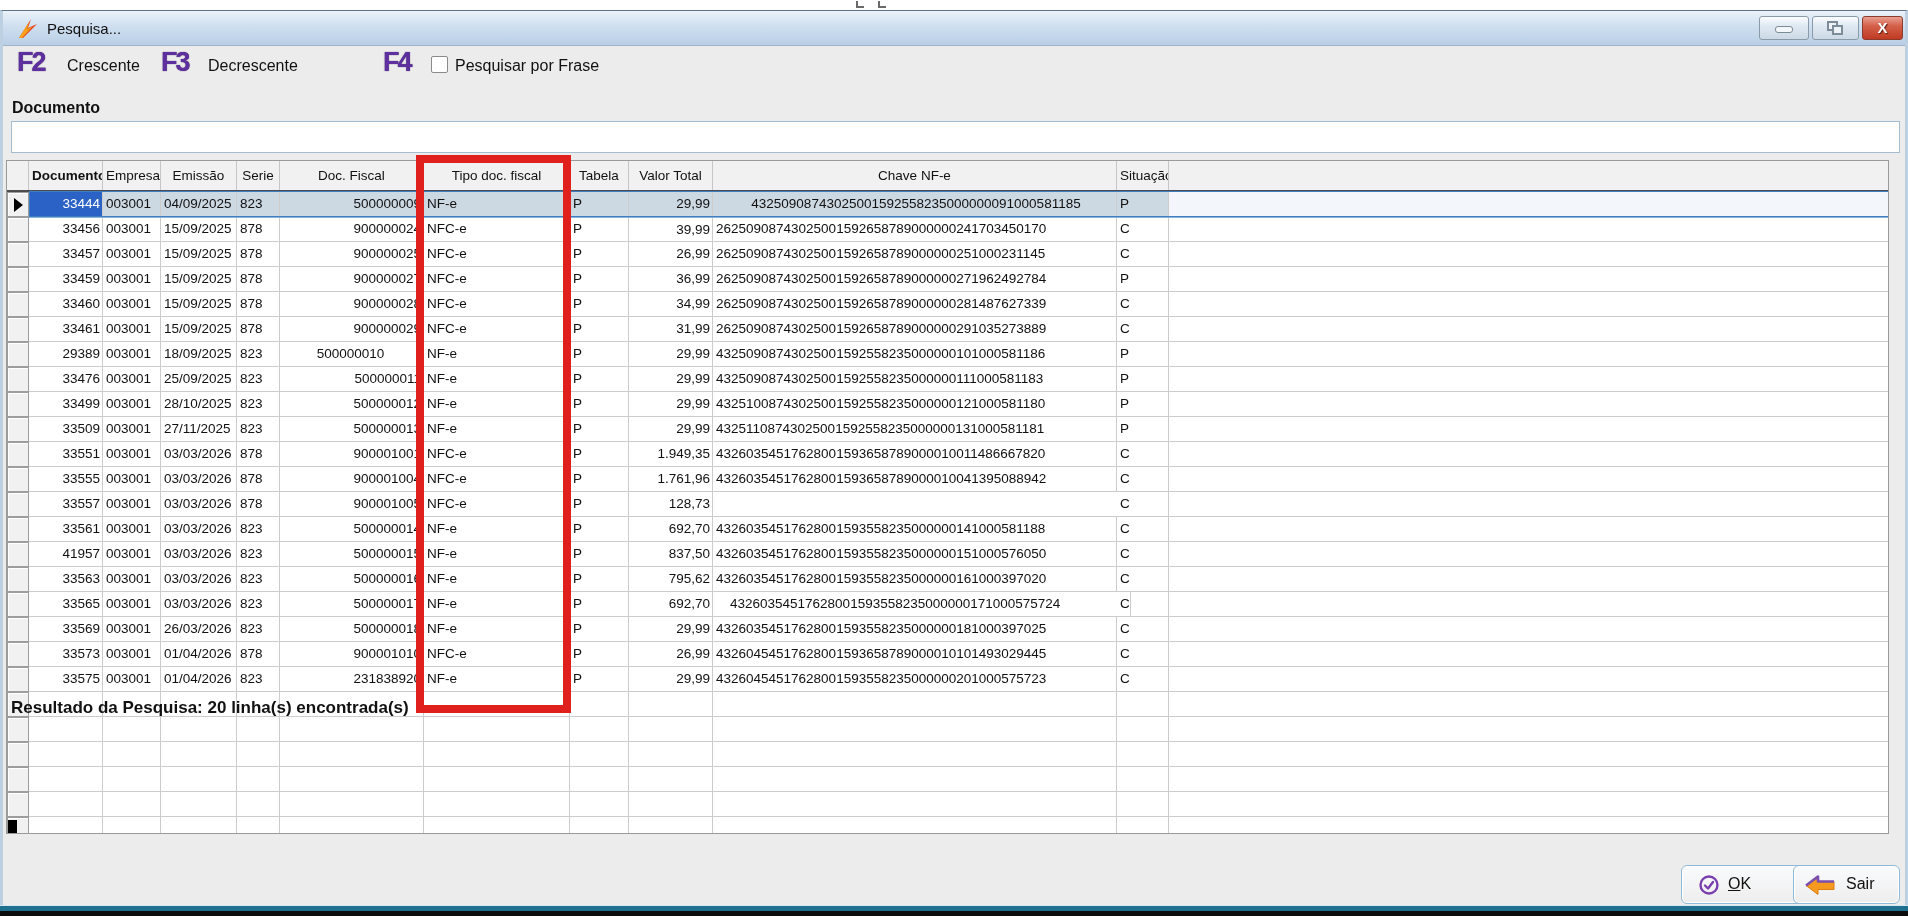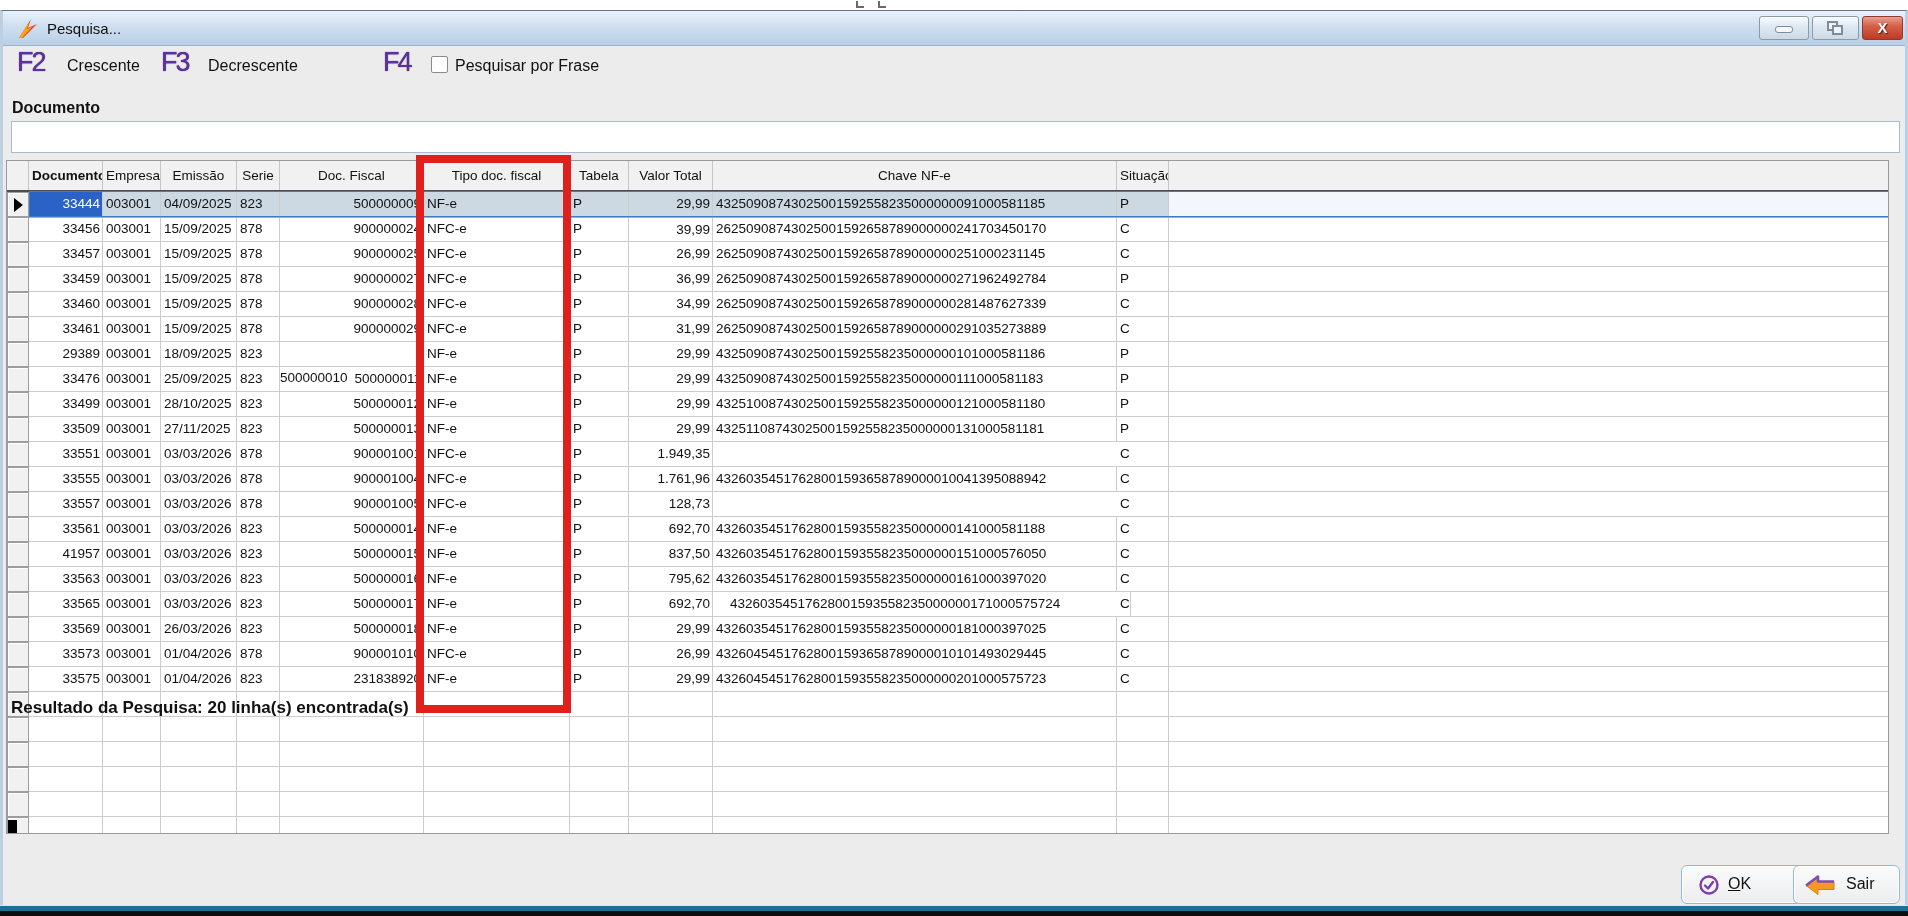--- a/index.html
+++ b/index.html
@@ -31,21 +31,21 @@
                     background:#f4f7fa; border:1px solid #7d8c99; border-radius:3px; }
   #btn-restore .sq1 { position:absolute; left:14px; top:4px; width:11px; height:10px;
                       border:2px solid #7d8c99; background:#eef3f8; }
   #btn-restore .sq2 { position:absolute; left:19px; top:8px; width:11px; height:10px;
                       border:2px solid #7d8c99; background:#eef3f8; }
   #btn-close .glyph { position:absolute; left:0; top:2px; width:100%; text-align:center;
                       color:#fff; font-weight:bold; font-size:15px;
                       text-shadow:1px 1px 1px #5e1b10; }
 
   
-  .fkey { position:absolute; top:36px; color:#5e2f9e; font-weight:normal; font-size:27px;
+  .fkey { position:absolute; top:36px; color:#5e2f9e; font-weight:bold; font-size:27px;
           letter-spacing:-2px; text-shadow:0 0 1px #2d1550; }
   #f2-key { left:14px; }  #f3-key { left:158px; } #f4-key { left:380px; }
   .flabel { position:absolute; top:46px; font-size:16px; color:#111; }
   #f2-label { left:64px; } #f3-label { left:205px; }
   #f4-check { position:absolute; left:428px; top:45px; width:17px; height:17px;
               background:#fff; border:1px solid #8a8a8a; border-radius:2px; }
   #f4-label { left:452px; }
 
   
   #doc-label { position:absolute; left:9px; top:88px; font-size:16px; font-weight:bold; color:#111; }
@@ -152,21 +152,21 @@
             <span class="tri"></span>
           </div>
           <div class="gcell" style="left: 22px; width: 74px; text-align: right; padding: 0px 2px 0px 0px; background: rgb(42, 98, 197); color: rgb(255, 255, 255);">33444</div>
           <div class="gcell" style="left: 96px; width: 58px; text-align: left; padding: 0px 0px 0px 3px; background: rgb(204, 216, 226);">003001</div>
           <div class="gcell" style="left: 154px; width: 76px; text-align: left; padding: 0px 0px 0px 3px; background: rgb(204, 216, 226);">04/09/2025</div>
           <div class="gcell" style="left: 230px; width: 43px; text-align: left; padding: 0px 0px 0px 3px; background: rgb(204, 216, 226);">823</div>
           <div class="gcell" style="left: 273px; width: 144px; text-align: right; padding: 0px 2px 0px 0px; background: rgb(204, 216, 226);">500000009</div>
           <div class="gcell" style="left: 417px; width: 146px; text-align: left; padding: 0px 0px 0px 3px; background: rgb(204, 216, 226);">NF-e</div>
           <div class="gcell" style="left: 563px; width: 59px; text-align: left; padding: 0px 0px 0px 3px; background: rgb(204, 216, 226);">P</div>
           <div class="gcell" style="left: 622px; width: 84px; text-align: right; padding: 0px 2px 0px 0px; background: rgb(204, 216, 226);">29,99</div>
-          <div class="gcell" style="left: 706px; width: 404px; text-align: left; padding: 0px 0px 0px 3px; background: rgb(204, 216, 226);">43250908743025001592558235000000091000581185</div>
+          <div class="gcell" style="left: 706px; width: 404px; text-align: center; padding: 0px 0px 0px 3px; background: rgb(204, 216, 226);">43250908743025001592558235000000091000581185</div>
           <div class="gcell" style="left: 1110px; width: 52px; text-align: left; padding: 0px 0px 0px 3px; background: rgb(204, 216, 226);">P</div>
           <div class="gcell" style="left: 1162px; width: 721px; background: rgb(243, 247, 251); border-right: none;"></div>
         </div>
         <div class="grow" style="top: 25px;">
           <div class="ind"></div>
           <div class="gcell" style="left: 22px; width: 74px; text-align: right; padding: 0px 2px 0px 0px;">33456</div>
           <div class="gcell" style="left: 96px; width: 58px; text-align: left; padding: 0px 0px 0px 3px;">003001</div>
           <div class="gcell" style="left: 154px; width: 76px; text-align: left; padding: 0px 0px 0px 3px;">15/09/2025</div>
           <div class="gcell" style="left: 230px; width: 43px; text-align: left; padding: 0px 0px 0px 3px;">878</div>
           <div class="gcell" style="left: 273px; width: 144px; text-align: right; padding: 0px 2px 0px 0px;">900000024</div>
@@ -227,21 +227,21 @@
           <div class="gcell" style="left: 622px; width: 84px; text-align: right; padding: 0px 2px 0px 0px;">31,99</div>
           <div class="gcell" style="left: 706px; width: 404px; text-align: left; padding: 0px 0px 0px 3px;">26250908743025001592658789000000291035273889</div>
           <div class="gcell" style="left: 1110px; width: 52px; text-align: left; padding: 0px 0px 0px 3px;">C</div>
         </div>
         <div class="grow" style="top: 150px;">
           <div class="ind"></div>
           <div class="gcell" style="left: 22px; width: 74px; text-align: right; padding: 0px 2px 0px 0px;">29389</div>
           <div class="gcell" style="left: 96px; width: 58px; text-align: left; padding: 0px 0px 0px 3px;">003001</div>
           <div class="gcell" style="left: 154px; width: 76px; text-align: left; padding: 0px 0px 0px 3px;">18/09/2025</div>
           <div class="gcell" style="left: 230px; width: 43px; text-align: left; padding: 0px 0px 0px 3px;">823</div>
-          <div class="gcell" style="left: 273px; width: 144px; text-align: left; padding: 0px 2px 0px 0px; margin-top: 24px;">500000010</div>
+          <div class="gcell" style="left: 273px; width: 144px; text-align: center; padding: 0px 2px 0px 0px;">500000010</div>
           <div class="gcell" style="left: 417px; width: 146px; text-align: left; padding: 0px 0px 0px 3px;">NF-e</div>
           <div class="gcell" style="left: 563px; width: 59px; text-align: left; padding: 0px 0px 0px 3px;">P</div>
           <div class="gcell" style="left: 622px; width: 84px; text-align: right; padding: 0px 2px 0px 0px;">29,99</div>
           <div class="gcell" style="left: 706px; width: 404px; text-align: left; padding: 0px 0px 0px 3px;">43250908743025001592558235000000101000581186</div>
           <div class="gcell" style="left: 1110px; width: 52px; text-align: left; padding: 0px 0px 0px 3px;">P</div>
         </div>
         <div class="grow" style="top: 175px;">
           <div class="ind"></div>
           <div class="gcell" style="left: 22px; width: 74px; text-align: right; padding: 0px 2px 0px 0px;">33476</div>
           <div class="gcell" style="left: 96px; width: 58px; text-align: left; padding: 0px 0px 0px 3px;">003001</div>
@@ -283,20 +283,21 @@
         <div class="grow" style="top: 250px;">
           <div class="ind"></div>
           <div class="gcell" style="left: 22px; width: 74px; text-align: right; padding: 0px 2px 0px 0px;">33551</div>
           <div class="gcell" style="left: 96px; width: 58px; text-align: left; padding: 0px 0px 0px 3px;">003001</div>
           <div class="gcell" style="left: 154px; width: 76px; text-align: left; padding: 0px 0px 0px 3px;">03/03/2026</div>
           <div class="gcell" style="left: 230px; width: 43px; text-align: left; padding: 0px 0px 0px 3px;">878</div>
           <div class="gcell" style="left: 273px; width: 144px; text-align: right; padding: 0px 2px 0px 0px;">900001001</div>
           <div class="gcell" style="left: 417px; width: 146px; text-align: left; padding: 0px 0px 0px 3px;">NFC-e</div>
           <div class="gcell" style="left: 563px; width: 59px; text-align: left; padding: 0px 0px 0px 3px;">P</div>
           <div class="gcell" style="left: 622px; width: 84px; text-align: right; padding: 0px 2px 0px 0px;">1.949,35</div>
+          <div class="gcell" style="left: 706px; width: 404px; text-align: left; padding: 0px 0px 0px 3px;">43260354517628001593658789000010011486667820</div>
           <div class="gcell" style="left: 1110px; width: 52px; text-align: left; padding: 0px 0px 0px 3px;">C</div>
         </div>
         <div class="grow" style="top: 275px;">
           <div class="ind"></div>
           <div class="gcell" style="left: 22px; width: 74px; text-align: right; padding: 0px 2px 0px 0px;">33555</div>
           <div class="gcell" style="left: 96px; width: 58px; text-align: left; padding: 0px 0px 0px 3px;">003001</div>
           <div class="gcell" style="left: 154px; width: 76px; text-align: left; padding: 0px 0px 0px 3px;">03/03/2026</div>
           <div class="gcell" style="left: 230px; width: 43px; text-align: left; padding: 0px 0px 0px 3px;">878</div>
           <div class="gcell" style="left: 273px; width: 144px; text-align: right; padding: 0px 2px 0px 0px;">900001004</div>
           <div class="gcell" style="left: 417px; width: 146px; text-align: left; padding: 0px 0px 0px 3px;">NFC-e</div>

